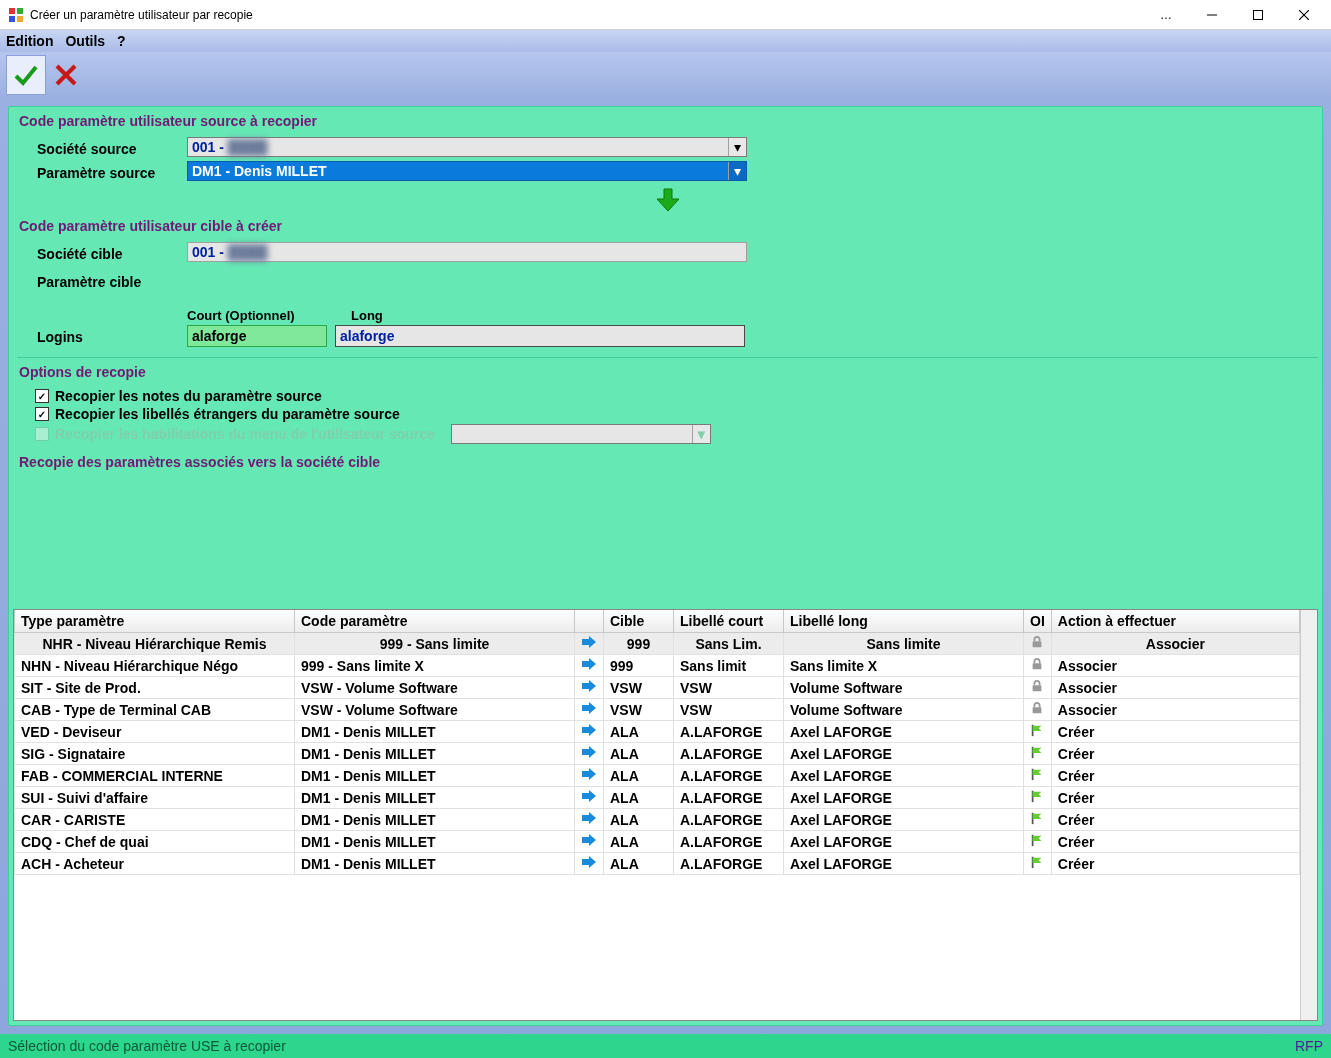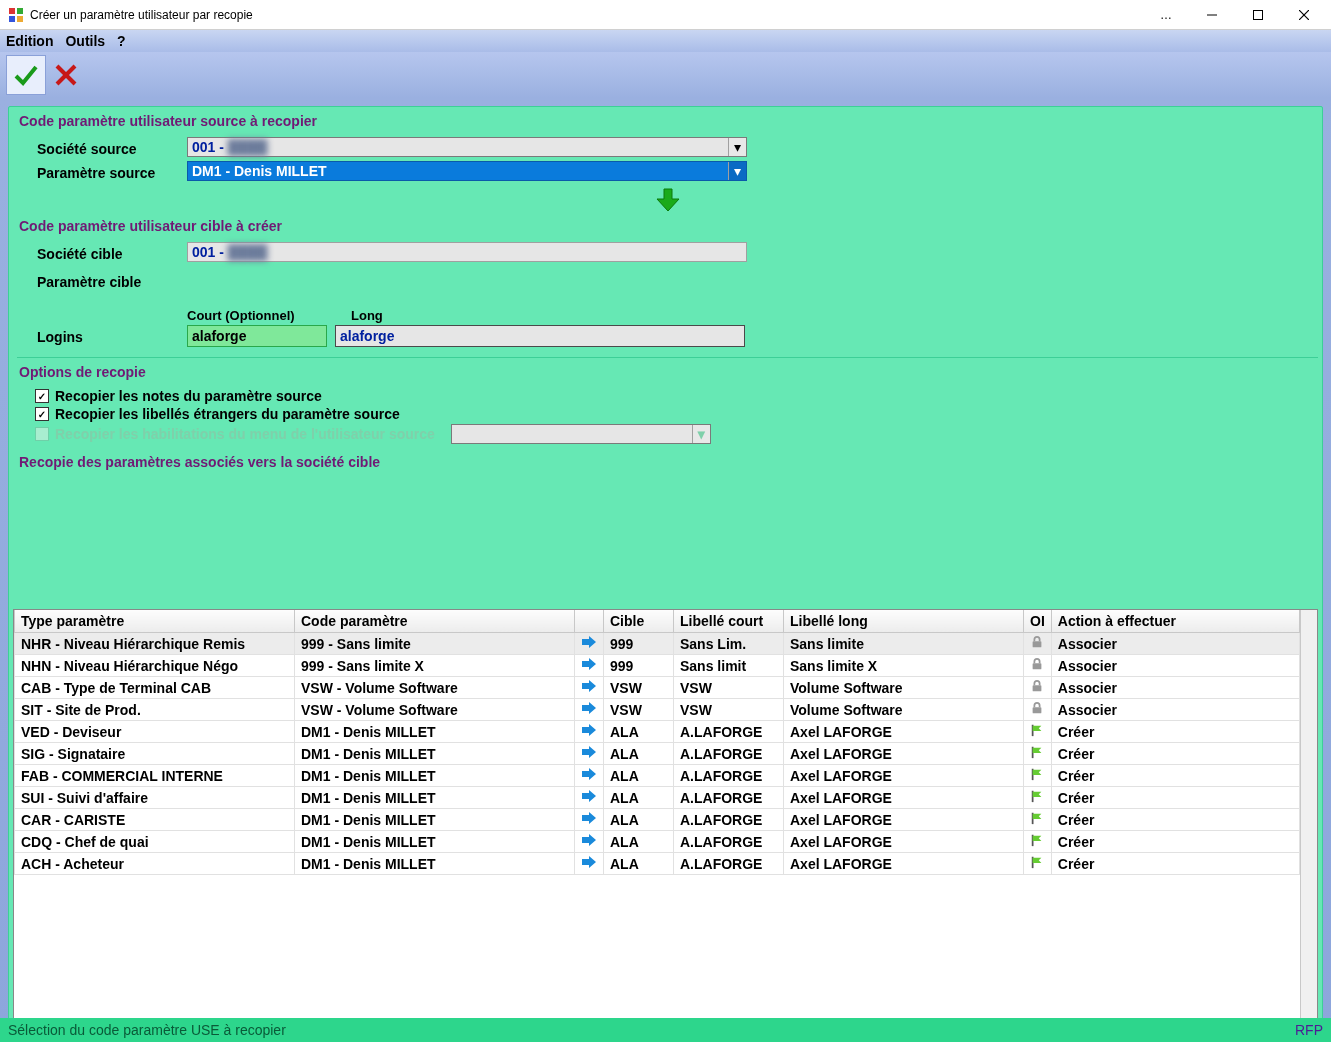--- a/index.html
+++ b/index.html
@@ -36,26 +36,26 @@
   .cbrow{display:flex;align-items:center;margin:2px 0 2px 18px;font-weight:bold;font-size:14px;}
   .cbrow.disabled{color:#7fd0aa;}
   .cb{width:14px;height:14px;border:1px solid #333;background:#fff;margin-right:6px;display:flex;align-items:center;justify-content:center;font-size:10px;}
   .cb.off{background:#a8eed0;border-color:#6fd0a8;}
   
   .tablewrap{position:absolute;left:4px;right:4px;top:502px;bottom:4px;border:1px solid #888;background:#fff;display:flex;}
   .gridscroll{flex:1;overflow:auto;}
   table{border-collapse:collapse;width:100%;font-size:14px;}
   th{background:linear-gradient(#fdfdfd,#ececec);border:1px solid #c8c8c8;border-top:none;text-align:left;padding:3px 6px;font-weight:bold;position:sticky;top:0;}
   td{border:1px solid #e1e1e1;padding:2px 6px;font-weight:bold;white-space:nowrap;}
-  tr.sel td{background:#ececec;}
+  tr.sel td{background:#ececec;text-align:center;}
   .arrowcell{color:#1a8adb;text-align:center;}
   .ic{width:14px;height:14px;display:inline-block;}
   .vscroll{width:17px;background:#f0f0f0;border-left:1px solid #c8c8c8;}
   
-  .statusbar{position:absolute;left:0;right:0;bottom:16px;height:24px;background:#2dd68c;display:flex;align-items:center;justify-content:space-between;padding:0 8px;font-size:14px;color:#0a5a38;}
+  .statusbar{position:absolute;left:0;right:0;bottom:0;height:24px;background:#2dd68c;display:flex;align-items:center;justify-content:space-between;padding:0 8px;font-size:14px;color:#0a5a38;}
   .blurred{filter:blur(3px);color:#6a7a9a;}
 </style>
 </head>
 <body>
 
 <div class="titlebar">
   <span class="cube">
     <svg viewBox="0 0 16 16">
         <rect x="1" y="1" width="6" height="6" fill="#d33"></rect>
         <rect x="9" y="1" width="6" height="6" fill="#3a3"></rect>
@@ -217,36 +217,36 @@
                 <td>999</td>
                 <td>Sans limit</td>
                 <td>Sans limite             X</td>
                 <td><svg class="ic" viewBox="0 0 16 16">
                     <rect x="3" y="7" width="10" height="7" rx="1" fill="#999"></rect>
                     <path d="M5 7 V5 a3 3 0 0 1 6 0 V7" fill="none" stroke="#999" stroke-width="2"></path>
                   </svg></td>
                 <td>Associer</td>
               </tr>
               <tr>
-                <td>CAB - Type de Terminal CAB</td>
+                <td>SIT - Site de Prod.</td>
                 <td>VSW - Volume Software</td>
                 <td class="arrowcell"><svg width="16" height="14">
                     <polygon points="1,4 8,4 8,1 15,7 8,13 8,10 1,10" fill="#1a8adb"></polygon>
                   </svg></td>
                 <td>VSW</td>
                 <td>VSW</td>
                 <td>Volume Software</td>
                 <td><svg class="ic" viewBox="0 0 16 16">
                     <rect x="3" y="7" width="10" height="7" rx="1" fill="#999"></rect>
                     <path d="M5 7 V5 a3 3 0 0 1 6 0 V7" fill="none" stroke="#999" stroke-width="2"></path>
                   </svg></td>
                 <td>Associer</td>
               </tr>
               <tr>
-                <td>SIT - Site de Prod.</td>
+                <td>CAB - Type de Terminal CAB</td>
                 <td>VSW - Volume Software</td>
                 <td class="arrowcell"><svg width="16" height="14">
                     <polygon points="1,4 8,4 8,1 15,7 8,13 8,10 1,10" fill="#1a8adb"></polygon>
                   </svg></td>
                 <td>VSW</td>
                 <td>VSW</td>
                 <td>Volume Software</td>
                 <td><svg class="ic" viewBox="0 0 16 16">
                     <rect x="3" y="7" width="10" height="7" rx="1" fill="#999"></rect>
                     <path d="M5 7 V5 a3 3 0 0 1 6 0 V7" fill="none" stroke="#999" stroke-width="2"></path>

